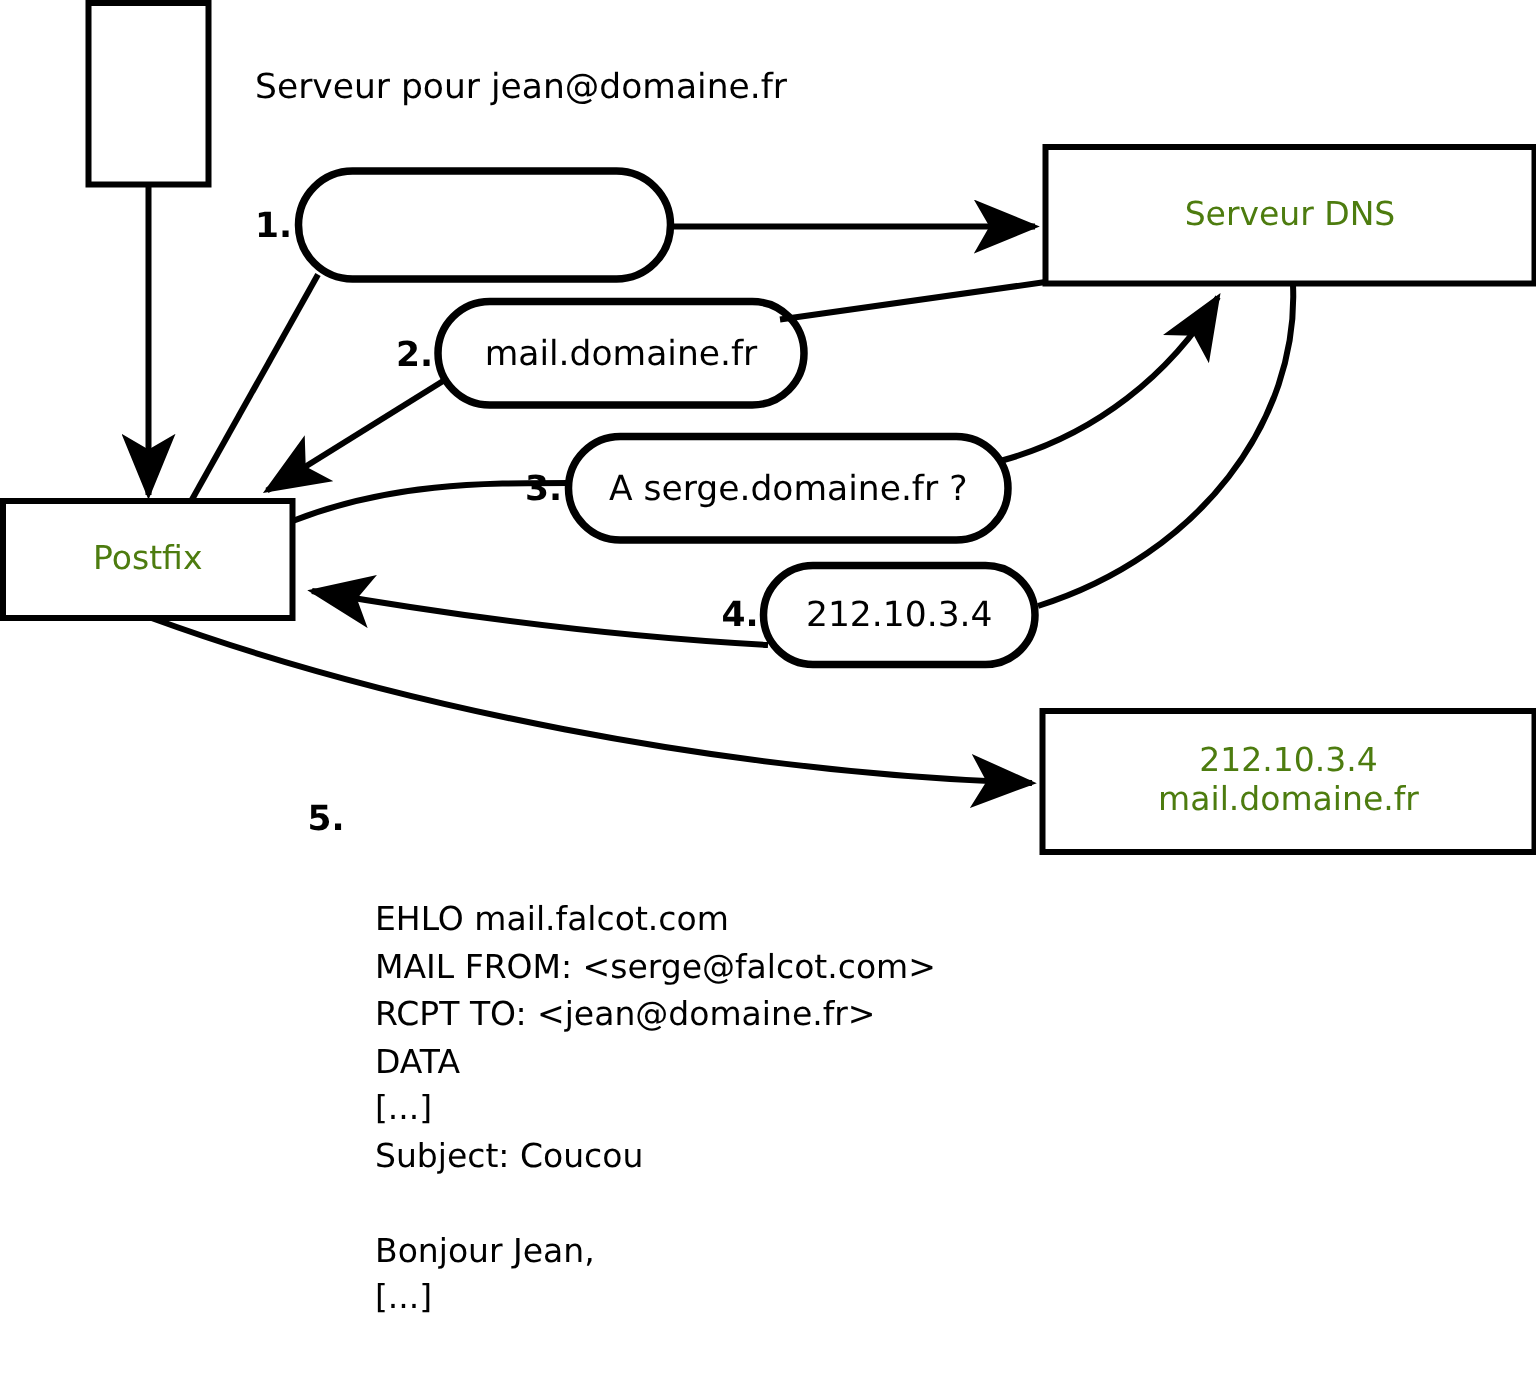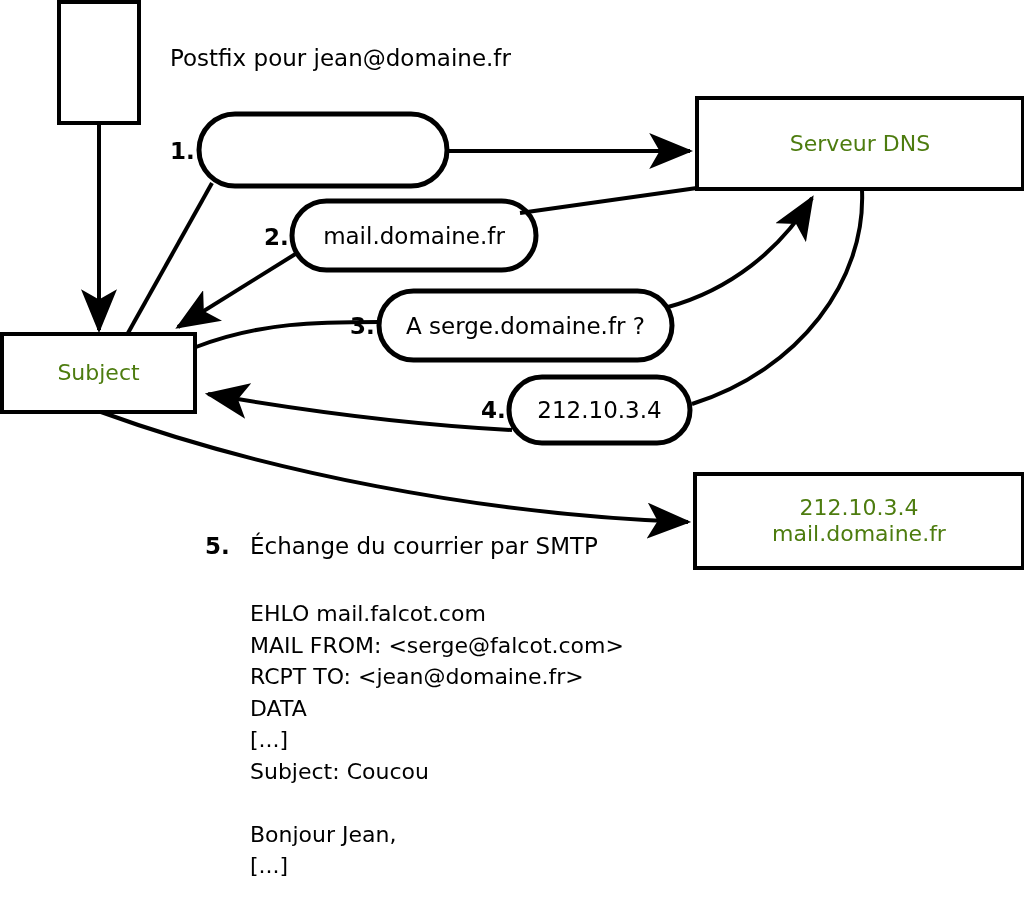--- a/index.html
+++ b/index.html
@@ -106,42 +106,41 @@
 
     <path d="M668,307 C 730,290 780,250 812,198" fill="none" stroke="#000000" stroke-width="4" marker-end="url(#arrowhead)"></path>
 
     <path d="M862,190 C 866,280 800,370 692,404" fill="none" stroke="#000000" stroke-width="4"></path>
 
     <path d="M512,430 C 400,424 300,410 208,394" fill="none" stroke="#000000" stroke-width="4" marker-end="url(#arrowhead)"></path>
 
     <path d="M101,412 C 260,470 480,515 688,522" fill="none" stroke="#000000" stroke-width="4" marker-end="url(#arrowhead)"></path>
   </svg>
 
-  <div class="txt header-txt" style="left:170px; top:45px;">Postfix pour jean@domaine.fr</div>
+  <div class="txt header-txt" style="left:170px; top:45px;">Serveur pour jean@domaine.fr</div>
 
-  <div class="box-label node-txt" style="left:2px; top:334px; width:193px; height:78px;">Subject</div>
+  <div class="box-label node-txt" style="left:2px; top:334px; width:193px; height:78px;">Postfix</div>
 
   <div class="box-label node-txt" style="left:697px; top:98px; width:326px; height:91px;">Serveur DNS</div>
 
   <div class="box-label node-txt" style="left:695px; top:474px; width:328px; height:94px;">
     <span>212.10.3.4</span>
     <span>mail.domaine.fr</span>
   </div>
 
   <div class="step-num" style="left:170px; top:138px;">1.</div>
   <div class="step-num" style="left:264px; top:224px;">2.</div>
   <div class="step-num" style="left:350px; top:313px;">3.</div>
   <div class="step-num" style="left:481px; top:397px;">4.</div>
 
   <div class="bubble-label bubble-txt" style="left:292px; top:201px; width:244px; height:69px;">mail.domaine.fr</div>
   <div class="bubble-label bubble-txt" style="left:379px; top:291px; width:293px; height:69px;">A serge.domaine.fr ?</div>
   <div class="bubble-label bubble-txt" style="left:509px; top:377px; width:181px; height:66px;">212.10.3.4</div>
 
   <div class="step-num" style="left:205px; top:533px;">5.</div>
-  <div class="txt step5-txt" style="left:250px; top:533px;">Échange du courrier par SMTP</div>
 
   <div class="mono-block" style="left:250px; top:598px;">EHLO mail.falcot.com
 MAIL FROM: &lt;serge@falcot.com&gt;
 RCPT TO: &lt;jean@domaine.fr&gt;
 DATA
 [...]
 Subject: Coucou
 
 Bonjour Jean,
 [...]

